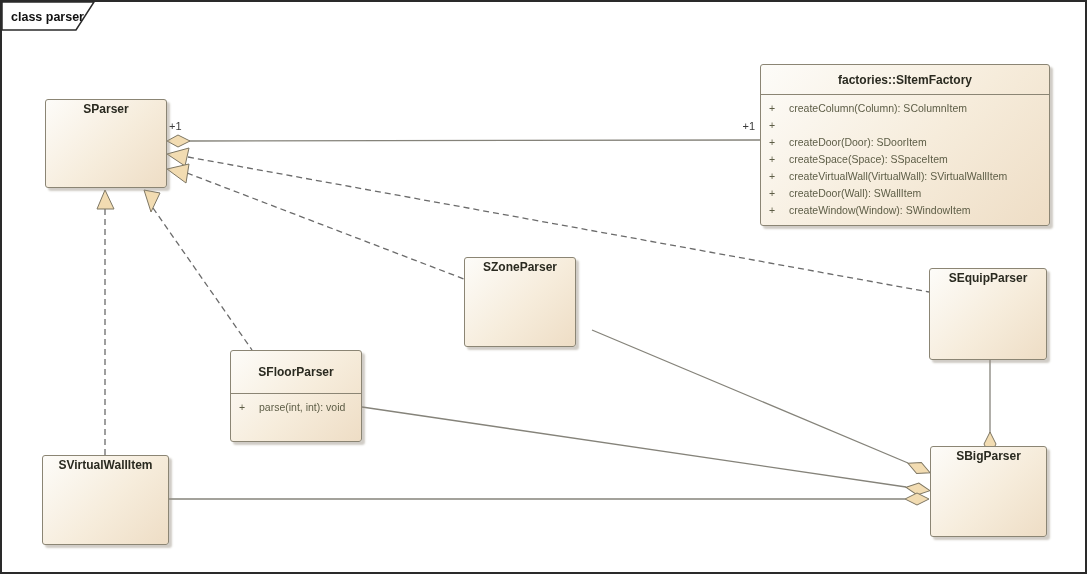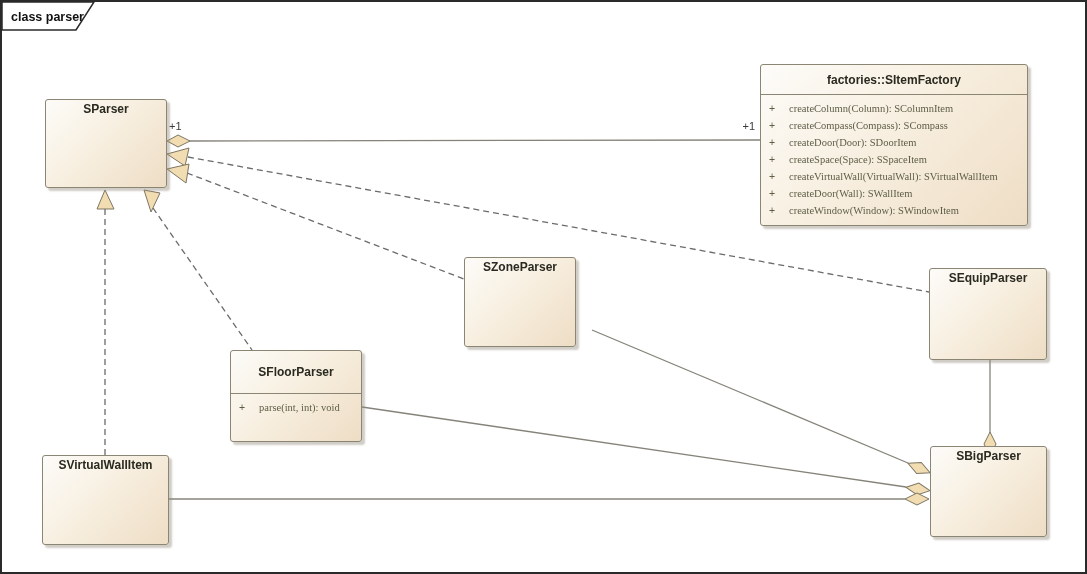--- a/index.html
+++ b/index.html
@@ -23,21 +23,21 @@
   .cls-header{
     display:flex;align-items:center;justify-content:center;
     font-weight:bold;font-size:12px;color:#2a2a20;
     border-bottom:1px solid #8b8574;box-sizing:border-box;
   }
   .factory-header{height:30px;}
   .floor-header{height:43px;}
   ul.ops{list-style:none;margin:0;padding:5px 0 0 0;font-size:10.5px;color:#5d5d46;}
   ul.ops li{display:flex;height:17px;line-height:17px;}
   ul.ops .vis{flex:none;width:20px;padding-left:8px;}
-  ul.ops .sig{white-space:nowrap;font-family:Liberation Serif, serif;}
+  ul.ops .sig{white-space:nowrap;}
   .conn-line{stroke:#85837a;stroke-width:1.3;fill:none;}
   .conn-dash{stroke:#6b6b6b;stroke-width:1.3;fill:none;stroke-dasharray:6 4;}
   .shape{fill:#f2dcb2;stroke:#7d7663;stroke-width:1;}
   .mult{font-family:"Liberation Sans",sans-serif;font-size:11px;fill:#3a3a3a;}
 </style>
 </head>
 <body>
 
 <div class="frame">
 
@@ -88,30 +88,29 @@
     <g>
       <line class="conn-line" x1="988" y1="347" x2="988" y2="431"></line>
       <polygon class="shape" points="-12,0 0,-6 12,0 0,6" transform="translate(988,442) rotate(90)"></polygon>
     </g>
   </svg>
 
   <div class="cls" style="left:43px;top:97px;width:122px;height:89px">
     <div class="cls-name">SParser</div>
   </div>
 
-  <div class="cls" style="left:758px;top:62px;width:268px;height:162px">
+  <div class="cls" style="left:758px;top:62px;width:290px;height:162px">
     <div class="cls-header factory-header">factories::SItemFactory</div>
     <ul class="ops">
       <li>
         <span class="vis">+</span>
         <span class="sig">createColumn(Column): SColumnItem</span>
         </li>
       <li>
         <span class="vis">+</span>
-        <span class="sig">createCompass(Compass): SCompass</span>
         </li>
       <li>
         <span class="vis">+</span>
         <span class="sig">createDoor(Door): SDoorItem</span>
         </li>
       <li>
         <span class="vis">+</span>
         <span class="sig">createSpace(Space): SSpaceItem</span>
         </li>
       <li>

